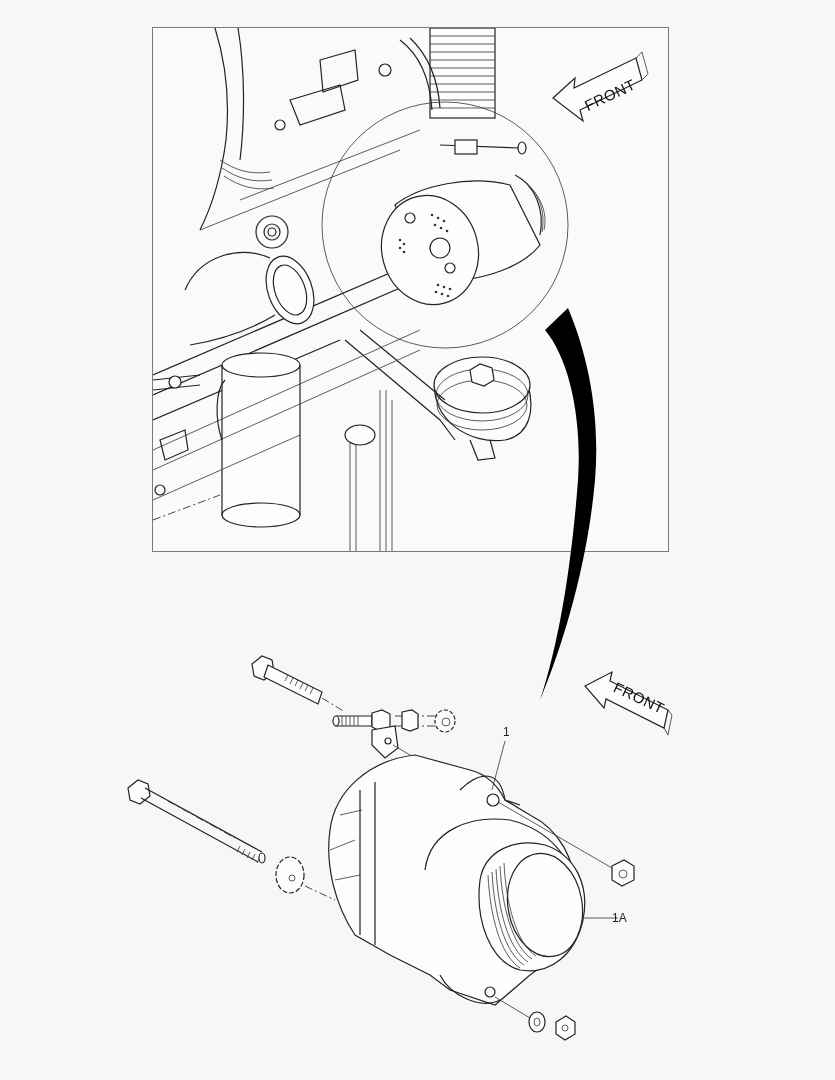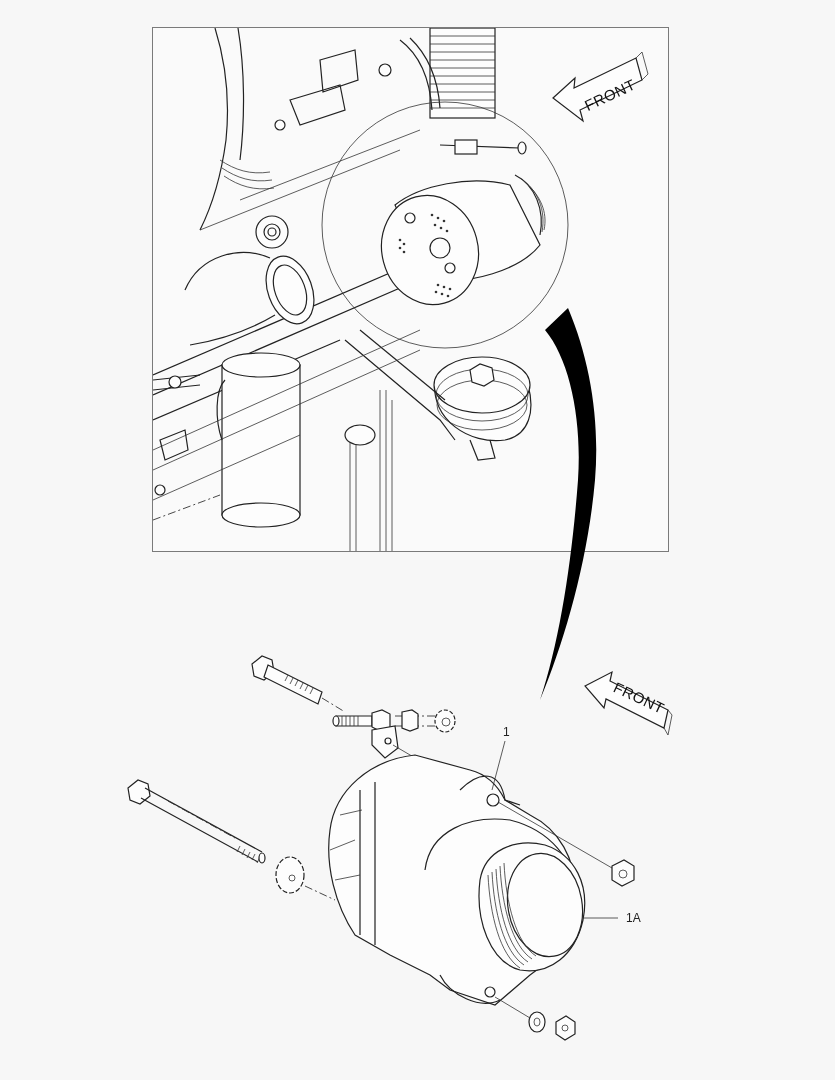--- a/index.html
+++ b/index.html
@@ -218,14 +218,14 @@
     <path class="ln-thin" d="M583 918 L618 918"></path>
 
     <g>
       <path class="fill-w" d="M585 686 L612 672 L610 681 L668 710 L664 728 L606 699 L604 708 Z"></path>
       <path class="ln-thin" d="M668 710 L672 715 L668 735 L664 728"></path>
       <text class="front-text" x="608" y="700" transform="rotate(25 630 705)">FRONT</text>
     </g>
   </svg>
 
   <div class="label" style="left:503px; top:726px;">1</div>
-  <div class="label" style="left:626px; top:912px;">1A</div>
+  <div class="label" style="left:612px; top:912px;">1A</div>
 </div>
 
 </body></html>

